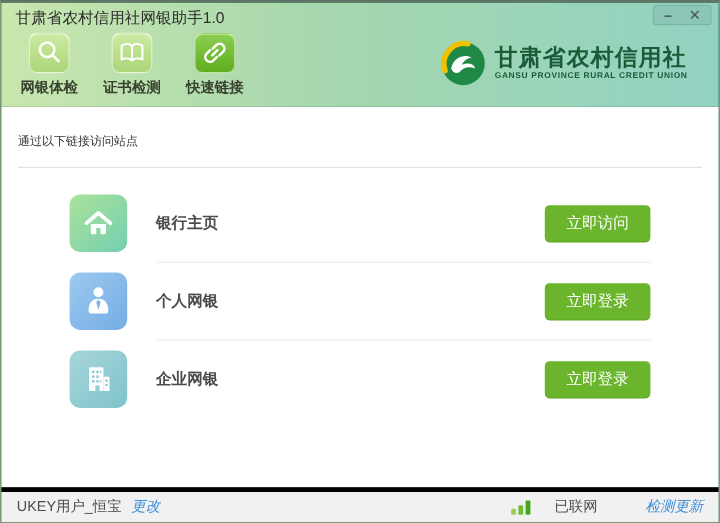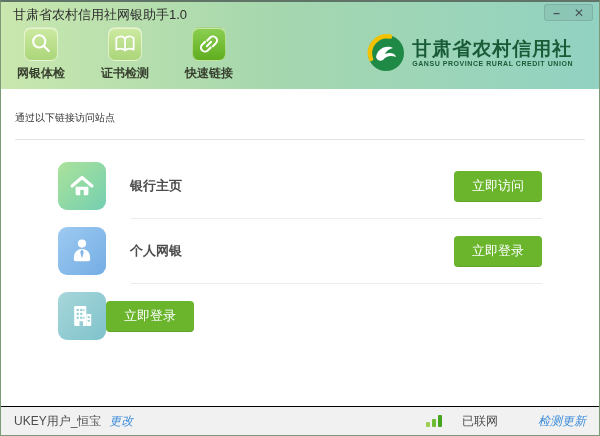--- a/index.html
+++ b/index.html
@@ -27,21 +27,21 @@
     margin-left:auto; display:flex; align-items:center; gap:14px;
     background:rgba(70,90,85,0.10); border:1px solid rgba(70,90,85,0.18);
     border-radius:3px; padding:0 8px; height:17px; margin-top:-4px;
   }
   .win-btn{
     font-size:12px; font-weight:bold; color:#47555d; line-height:1;
     cursor:default; display:inline-block;
   }
 
   .toolbar{
-    display:flex; align-items:flex-start; padding-left:12px; gap:28px;
+    display:flex; align-items:flex-start; padding-left:12px; gap:13px;
   }
   .tool-item{ width:56px; display:flex; flex-direction:column; align-items:center; }
   .tool-icon{
     width:34px; height:34px; border-radius:7px; position:relative;
     background:linear-gradient(180deg,#cdeaa2 0%,#abd679 100%);
     border:1px solid rgba(255,255,255,0.55);
     box-shadow:inset 0 1px 0 rgba(255,255,255,0.5);
     display:flex; align-items:center; justify-content:center;
   }
   .tool-item.active .tool-icon{
@@ -83,21 +83,21 @@
 
   .btn{
     width:88px; height:31px; border:none; border-radius:4px;
     background:#6ab52c; color:#fff; font-size:13px;
     font-family:"Liberation Sans","DejaVu Sans",sans-serif;
     cursor:pointer; box-shadow:inset 0 -1px 0 rgba(0,0,0,0.08);
   }
 
   
   .statusbar{
-    flex:0 0 auto; height:29px; background:#f1f1f1; border-top:1px solid #000000;
+    flex:0 0 auto; height:29px; background:#f1f1f1; border-top:4px solid #000000;
     display:flex; align-items:center; padding:0 13px; font-size:12px; color:#4c4c4c;
   }
   .status-link{ color:#3e8ddb; text-decoration:none; cursor:pointer;font-style:italic; }
   .status-left{ display:flex; align-items:center; gap:8px; }
   .status-right{ margin-left:auto; display:flex; align-items:center; gap:20px; }
   .signal{ display:flex; align-items:flex-end; gap:2px; height:12px; }
   .signal i{ display:block; width:4px; border-radius:1px; }
   .signal .b1{ height:5px;  background:#9ccf4f; }
   .signal .b2{ height:8px;  background:#6fbc35; }
   .signal .b3{ height:12px; background:#46a51e; }
@@ -210,20 +210,21 @@
                 <rect x="21.5" y="19.5" width="3" height="3"></rect>
               <rect x="16.5" y="25" width="3" height="3"></rect>
                 <rect x="21.5" y="25" width="3" height="3"></rect>
                 <rect x="26" y="25" width="1.5" height="3"></rect>
               <rect x="20.5" y="31.5" width="5" height="6.5"></rect>
               <rect x="32" y="24.5" width="3" height="2.5"></rect>
                 <rect x="32" y="29.5" width="3" height="2.5"></rect>
             </g>
           </svg>
         </div>
+        <span class="row-label">企业网银</span>
         <button class="btn">立即登录</button>
       </div>
 
     </div>
   </div>
 
   <div class="statusbar">
     <div class="status-left">
       <span>UKEY用户_恒宝</span>
       <a class="status-link">更改</a>

